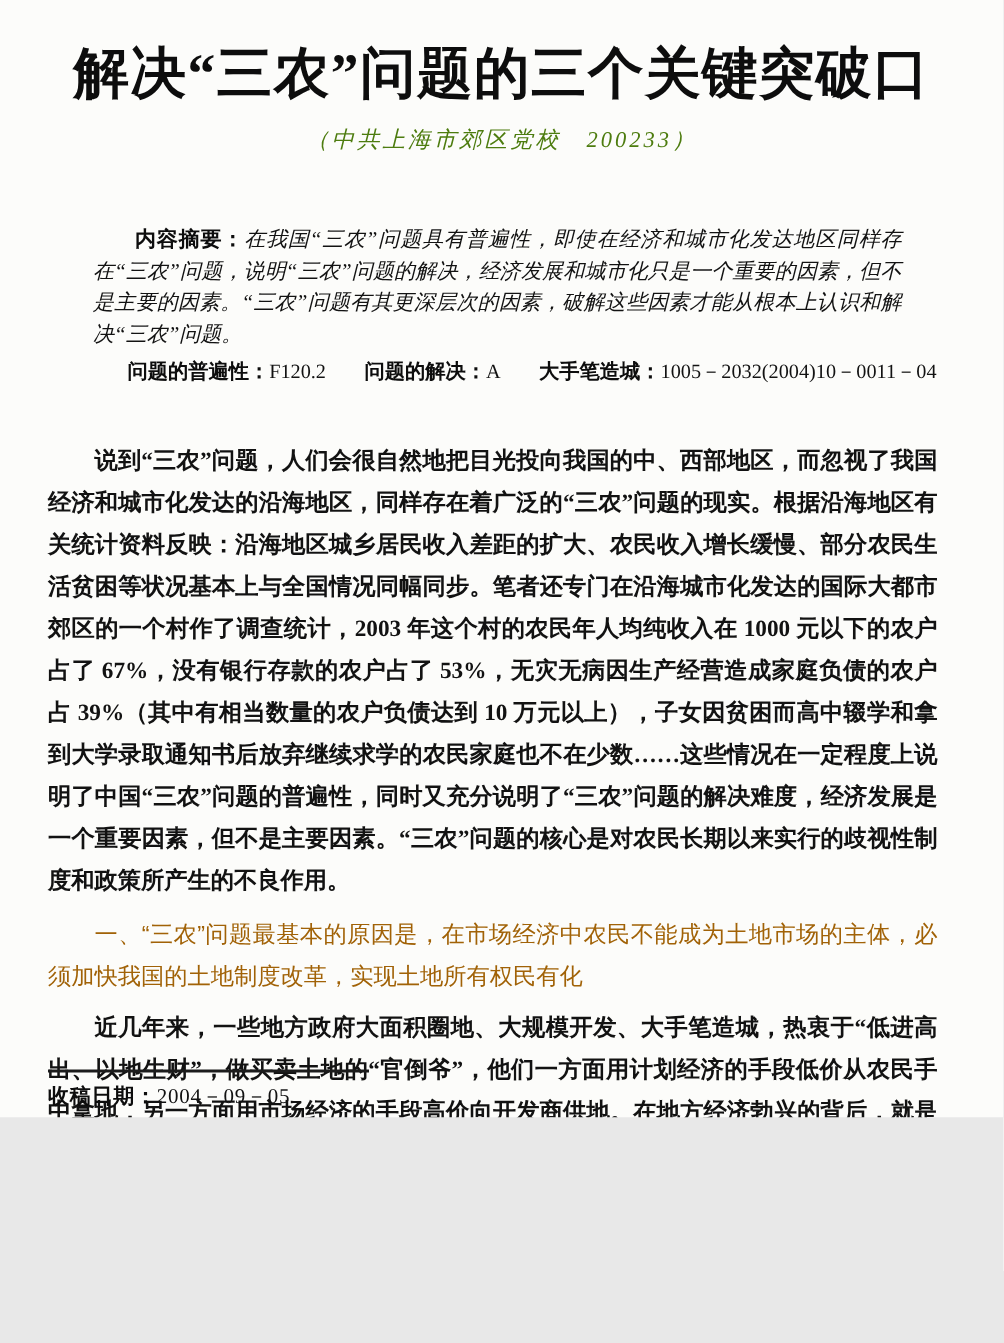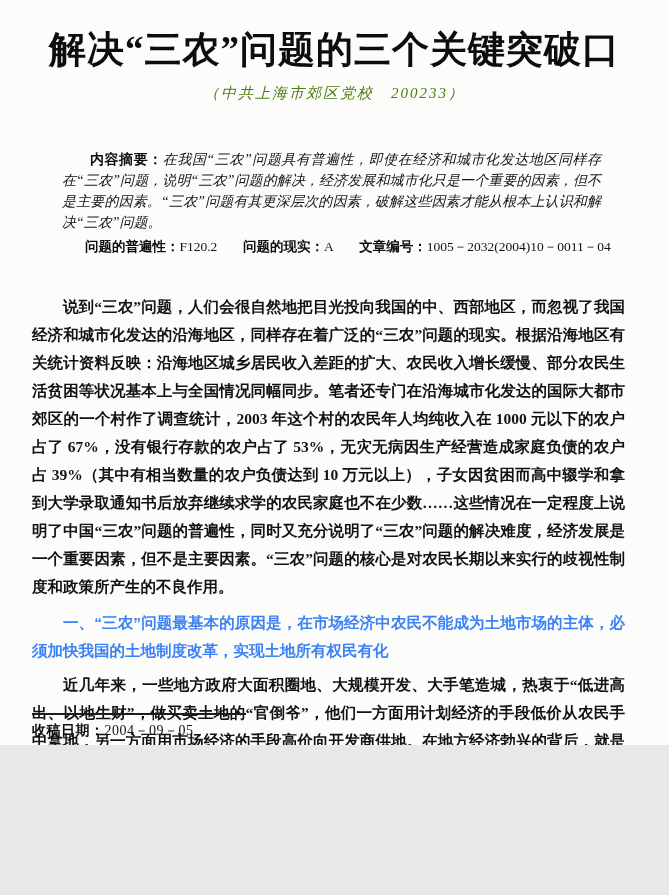--- a/index.html
+++ b/index.html
@@ -92,23 +92,23 @@
   .body-text p {
     margin: 0;
     text-indent: 2em;
     font-weight: bold;
   }
   .section-heading {
     margin: 8px 0 6px 0;
     text-indent: 2em;
     font-size: 15.5px;
     line-height: 28px;
-    font-weight: bold;
+    font-weight: normal;
     font-family: "Liberation Sans", sans-serif;
-    color: #3b82f6;
+    color: #a16207;
     text-align: justify;
   }
 
   
   .footnote {
     position: absolute;
     left: 32px;
     bottom: 5px;
     width: 593px;
   }
@@ -131,21 +131,21 @@
 
   <h1 class="title">解决“三农”问题的三个关键突破口</h1>
 
 
   <div class="affiliation">（中共上海市郊区党校　200233）</div>
 
   <div class="abstract-block">
     <p class="abstract-para"><span class="hei-label">内容摘要：</span><span>在我国“三农”问题具有普遍性，即使在经济和城市化发达地区同样存在“三农”问题，说明“三农”问题的解决，经济发展和城市化只是一个重要的因素，但不是主要的因素。“三农”问题有其更深层次的因素，破解这些因素才能从根本上认识和解决“三农”问题。</span></p>
 
 
-    <p class="meta-line"><span class="meta-pair"><span class="hei-label">问题的普遍性：</span><span class="meta-value">F120.2</span></span><span class="meta-pair"><span class="hei-label">问题的现实：</span><span class="meta-value">A</span></span><span class="meta-pair"><span class="hei-label">文章编号：</span><span class="meta-value">1005－2032(2004)10－0011－04</span></span></p>
+    <p class="meta-line"><span class="meta-pair"><span class="hei-label">问题的普遍性：</span><span class="meta-value">F120.2</span></span><span class="meta-pair"><span class="hei-label">问题的解决：</span><span class="meta-value">A</span></span><span class="meta-pair"><span class="hei-label">大手笔造城：</span><span class="meta-value">1005－2032(2004)10－0011－04</span></span></p>
   </div>
 
   <div class="body-text">
     <p>说到“三农”问题，人们会很自然地把目光投向我国的中、西部地区，而忽视了我国经济和城市化发达的沿海地区，同样存在着广泛的“三农”问题的现实。根据沿海地区有关统计资料反映：沿海地区城乡居民收入差距的扩大、农民收入增长缓慢、部分农民生活贫困等状况基本上与全国情况同幅同步。笔者还专门在沿海城市化发达的国际大都市郊区的一个村作了调查统计，2003 年这个村的农民年人均纯收入在 1000 元以下的农户占了 67%，没有银行存款的农户占了 53%，无灾无病因生产经营造成家庭负债的农户占 39%（其中有相当数量的农户负债达到 10 万元以上），子女因贫困而高中辍学和拿到大学录取通知书后放弃继续求学的农民家庭也不在少数……这些情况在一定程度上说明了中国“三农”问题的普遍性，同时又充分说明了“三农”问题的解决难度，经济发展是一个重要因素，但不是主要因素。“三农”问题的核心是对农民长期以来实行的歧视性制度和政策所产生的不良作用。</p>
 
     <h2 class="section-heading">一、“三农”问题最基本的原因是，在市场经济中农民不能成为土地市场的主体，必须加快我国的土地制度改革，实现土地所有权民有化</h2>
 
     <p>近几年来，一些地方政府大面积圈地、大规模开发、大手笔造城，热衷于“低进高出、以地生财”，做买卖土地的“官倒爷”，他们一方面用计划经济的手段低价从农民手中拿地，另一方面用市场经济的手段高价向开发商供地。在地方经济勃兴的背后，就是对农民土地权益的彻底剥夺。据国家有关统计资料显示，现行的土地收益分配机制是农民可以得 5%～10%，村级得 25%～30%，各级政府得 60%～70%。尽管如此，一些地方截留和挪用征地补偿费的现象相当严重，农民的损失根本得不到合理的补偿。按照国土资源部的保守统计，从 1987 年到 2000 年，全国非农建设占用耕地 3300 多万亩，近七成是政府采用行政方式征用土地，如果每亩地的最终使用价格为 10 万元（东南沿海地区为 50～80 万元不等），农民应分得 10%计算，那么近 20 年来，全国农民最少损失了 3 万亿元的土地增值收益。</p>
 
   </div>

